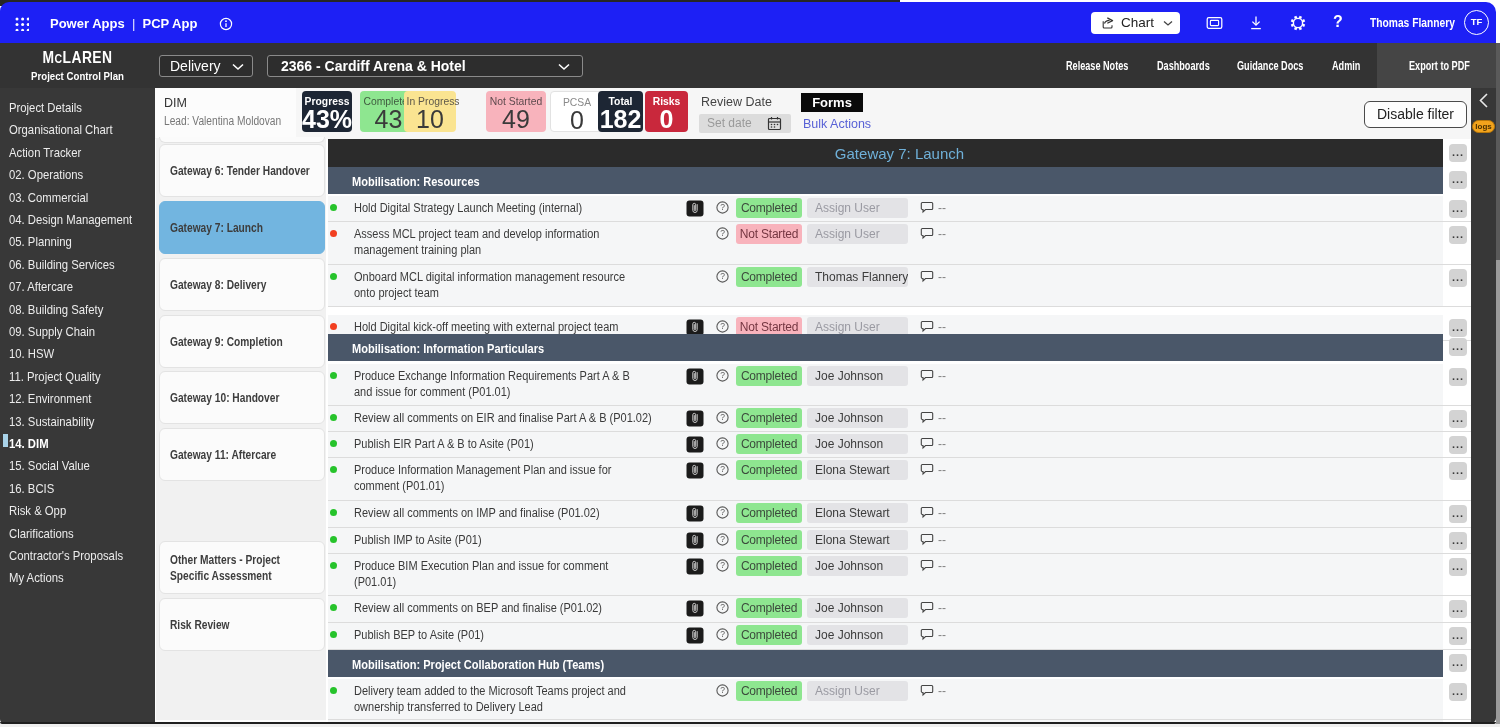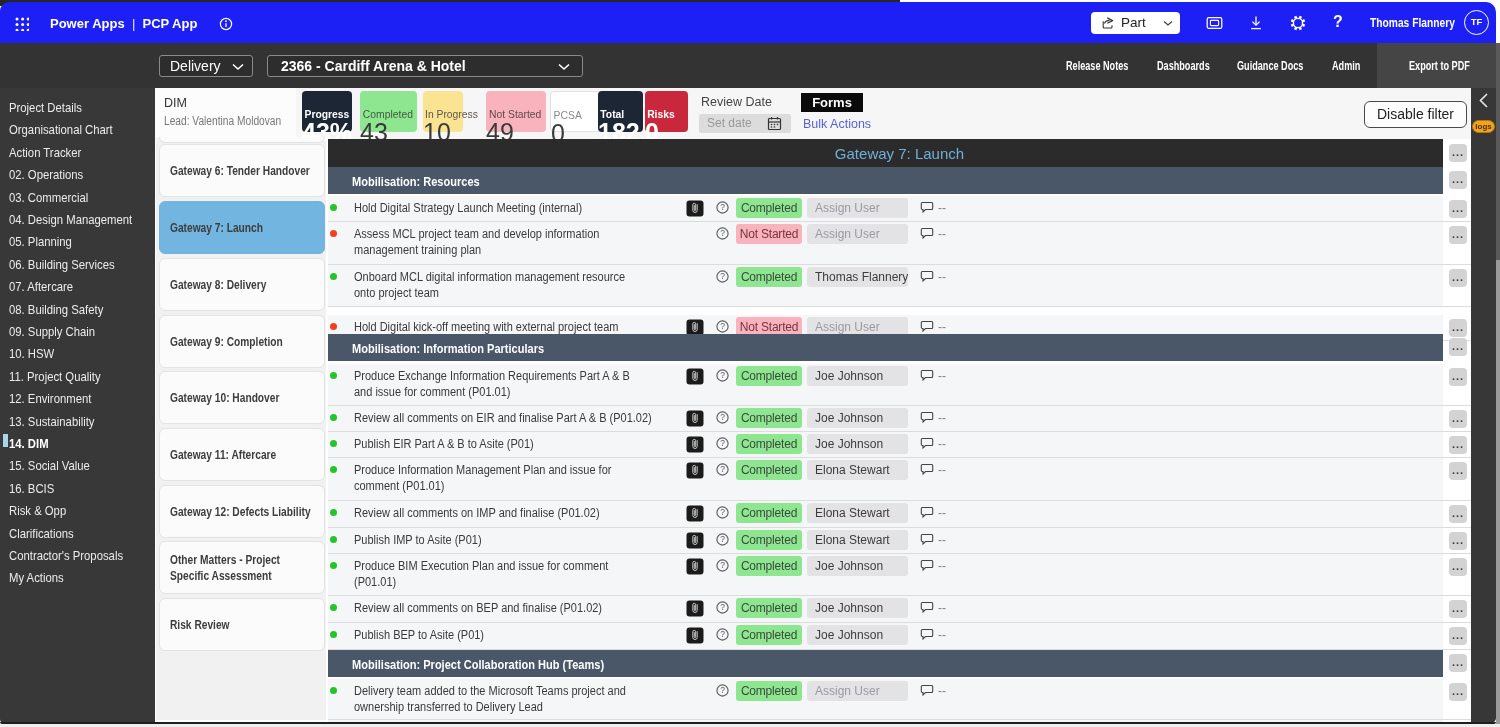--- a/index.html
+++ b/index.html
@@ -10,21 +10,21 @@
 #topdark{left:0;top:0;width:900px;height:6px;background:#262626;}
 #bluebar{left:0;top:2px;width:1496px;height:41px;background:#1d20f5;border-radius:9px 10px 0 0;}
 #bar2{left:0;top:43px;width:1496px;height:45px;background:#333333;}
 #exportpanel{left:1377px;top:43px;width:119px;height:45px;background:#454545;}
 
 #sidebar{left:0;top:88px;width:155px;height:635px;background:#383838;border-radius:0 0 0 4px;}
 .sbitem{position:absolute;left:9px;color:#ececec;font-size:13px;white-space:nowrap;transform:scaleX(.87);transform-origin:left top;}
 
 #stats{left:155px;top:88px;width:1345px;height:51px;background:#f6f6f6;}
 #dimbox{left:155px;top:88px;width:141px;height:50px;background:#fcfcfc;}
-.card{position:absolute;top:91px;height:41px;border-radius:4px;padding-top:16px;}
+.card{position:absolute;top:91px;height:41px;border-radius:4px;text-align:center;padding-top:3px;}
 .card .l{font-size:11.5px;line-height:15px;transform:scaleX(.9);white-space:nowrap;}
 .card .v{font-size:25px;line-height:21px;font-weight:bold;}
 .dark{background:#1d2634;color:#fff;}
 .dark .l{font-weight:bold;}
 
 #gwcol{left:156px;top:138px;width:170px;height:582px;background:#f1f1f1;}
 #btmline{left:0;top:722px;width:1496px;height:2px;background:#1f1f1f;border-radius:0 0 4px 4px;}
 #btmstrip{left:0;top:724px;width:1500px;height:3px;background:#efefef;}
 #topright{left:1496px;top:0;width:4px;height:43px;background:#ffffff;}
 #gwfoot{left:156px;top:720px;width:170px;height:3px;background:#fdfdfd;}
@@ -88,21 +88,21 @@
 <circle cx="7" cy="7" r="5.6" fill="none" stroke="#fff" stroke-width="1.2"></circle>
 <line x1="7" y1="6.3" x2="7" y2="10" stroke="#fff" stroke-width="1.3"></line>
 <circle cx="7" cy="4.2" r="0.9" fill="#fff"></circle>
     </svg>
 <div class="abs" style="left:1091px;top:12px;width:89px;height:22px;background:#fff;border-radius:4px;"></div>
 <svg class="abs" style="left:1101px;top:16px" width="14" height="14" viewBox="0 0 14 14">
 <path d="M3.5 7.5 C4.2 5.2 6.2 4.4 8.6 4.4" fill="none" stroke="#333" stroke-width="1.2"></path>
 <path d="M6.3 1.9 L11.6 4.6 L6.3 7.3" fill="none" stroke="#333" stroke-width="1.2" stroke-linejoin="round"></path>
 <path d="M2.2 5.2 V11 a1 1 0 0 0 1 1 H10 a1 1 0 0 0 1-1 V9.2" fill="none" stroke="#333" stroke-width="1.1"></path>
     </svg>
-<div class="abs" style="left:1121px;top:15px;font-size:13.5px;color:#222;">Part</div>
+<div class="abs" style="left:1121px;top:15px;font-size:13.5px;color:#222;">Chart</div>
 <svg class="abs" style="left:1163px;top:20px" width="10" height="7">
       <polyline points="1,1.5 5,5 9,1.5" fill="none" stroke="#444" stroke-width="1.3"></polyline>
     </svg>
 <svg class="abs" style="left:1206px;top:15px" width="17" height="16" viewBox="0 0 17 16">
 <rect x="1.2" y="2.6" width="14.6" height="10.8" rx="1.6" fill="none" stroke="#fff" stroke-width="1.25"></rect>
 <rect x="4.4" y="5.4" width="8.2" height="5.2" rx="0.8" fill="none" stroke="#fff" stroke-width="1.1"></rect>
     </svg>
 <svg class="abs" style="left:1249px;top:15px" width="14" height="16" viewBox="0 0 14 16">
 <line x1="7" y1="1.5" x2="7" y2="9.8" stroke="#fff" stroke-width="1.3"></line>
 <polyline points="3.4,6.6 7,10.2 10.6,6.6" fill="none" stroke="#fff" stroke-width="1.3"></polyline>
@@ -115,20 +115,24 @@
       <line x1="6.1" y1="12.6" x2="5.2" y2="14.7" stroke="#fff" stroke-width="2.6"></line>
       <line x1="3.4" y1="9.9" x2="1.3" y2="10.8" stroke="#fff" stroke-width="2.6"></line>
       <line x1="3.4" y1="6.1" x2="1.3" y2="5.2" stroke="#fff" stroke-width="2.6"></line>
       <line x1="6.1" y1="3.4" x2="5.2" y2="1.3" stroke="#fff" stroke-width="2.6"></line>
       <line x1="9.9" y1="3.4" x2="10.8" y2="1.3" stroke="#fff" stroke-width="2.6"></line>
       <line x1="12.6" y1="6.1" x2="14.7" y2="5.2" stroke="#fff" stroke-width="2.6"></line>
     </svg>
 <div class="abs" style="left:1333px;top:13px;color:#fff;font-size:16px;font-weight:bold;">?</div>
 <div class="abs" style="left:1370px;top:16px;color:#fff;font-size:12.5px;font-weight:bold;transform:scaleX(.82);transform-origin:left top;white-space:nowrap;">Thomas Flannery</div>
 <div class="abs" style="left:1464px;top:10px;width:25px;height:25px;border:1.3px solid #fff;border-radius:50%;color:#fff;font-size:9.5px;text-align:center;line-height:22px;font-weight:bold;">TF</div>
+<div class="abs" style="left:0;top:48px;width:155px;text-align:center;color:#fff;">
+<div style="font-size:16.5px;font-weight:bold;letter-spacing:0.5px;line-height:19px;transform:scaleX(.84);">M<span style="font-size:12.5px;">C</span>LAREN</div>
+<div style="font-size:10.5px;font-weight:bold;line-height:14px;transform:scaleX(.92);">Project Control Plan</div>
+    </div>
 <div class="abs" style="left:159px;top:55px;width:94px;height:22px;background:#2d2d2d;border:1px solid #8a8a8a;border-radius:3px;color:#fff;font-size:14px;line-height:20px;padding-left:10px;">Delivery</div>
 <svg class="abs" style="left:232px;top:63px" width="12" height="8">
       <polyline points="1,1.5 6,6 11,1.5" fill="none" stroke="#fff" stroke-width="1.6"></polyline>
     </svg>
 <div class="abs" style="left:267px;top:55px;width:316px;height:22px;background:#2d2d2d;border:1px solid #8a8a8a;border-radius:3px;color:#fff;font-size:14px;font-weight:bold;line-height:20px;padding-left:13px;">2366 - Cardiff Arena &amp; Hotel</div>
 <svg class="abs" style="left:558px;top:63px" width="12" height="8">
       <polyline points="1,1.5 6,6 11,1.5" fill="none" stroke="#fff" stroke-width="1.6"></polyline>
     </svg>
 <div class="navlink" style="left:1066px;">Release Notes</div>
 <div class="navlink" style="left:1157px;">Dashboards</div>
@@ -161,21 +165,21 @@
 <div class="abs" style="left:164px;top:96px;font-size:12.5px;color:#333;">DIM</div>
 <div class="abs" style="left:164px;top:114px;font-size:12px;color:#777;transform:scaleX(.85);transform-origin:left top;white-space:nowrap;">Lead: Valentina Moldovan</div>
 <div class="card dark" style="left:302px;width:50px;">
       <div class="l">Progress</div>
       <div class="v">43%</div>
     </div>
 <div class="card " style="left:360px;width:57px;background:#8ee690;">
       <div class="l" style="color:#3f5a3f;">Completed</div>
       <div class="v" style="color:#3a3a3a;font-weight:400;">43</div>
     </div>
-<div class="card " style="left:423px;width:40px;background:#fae491;">
+<div class="card " style="left:404px;width:52px;background:#fae491;">
       <div class="l" style="color:#5e584a;">In Progress</div>
       <div class="v" style="color:#3a3a3a;font-weight:400;">10</div>
     </div>
 <div class="card " style="left:486px;width:60px;background:#f8b3bc;">
       <div class="l" style="color:#5e4a4e;">Not Started</div>
       <div class="v" style="color:#3a3a3a;font-weight:400;">49</div>
     </div>
 <div class="card " style="left:550px;width:54px;background:#fff;border:1px solid #e2e2e2;">
       <div class="l" style="color:#8a8a8a;">PCSA</div>
       <div class="v" style="color:#3a3a3a;font-weight:400;">0</div>
@@ -220,23 +224,20 @@
     </div>
 <div class="gcard" style="top:315px;">
       <span>Gateway 9: Completion</span>
     </div>
 <div class="gcard" style="top:371px;">
       <span>Gateway 10: Handover</span>
     </div>
 <div class="gcard" style="top:428px;">
       <span>Gateway 11: Aftercare</span>
     </div>
-<div class="gcard" style="top:485px;">
-      <span>Gateway 12: Defects Liability</span>
-    </div>
 <div class="gcard" style="top:541px;padding-right:20px;">
       <span>Other Matters - Project<br>Specific Assessment</span>
     </div>
 <div class="gcard" style="top:598px;">
       <span>Risk Review</span>
     </div>
 <div class="abs" id="tbl">
 <div class="trow" style="top:0;height:28px;">
         <div class="tbg" style="background:#2b2b2b;"></div>
         <div class="abs" style="left:0;width:1143px;top:6px;text-align:center;color:#6fb0d8;font-size:15px;">Gateway 7: Launch</div>

